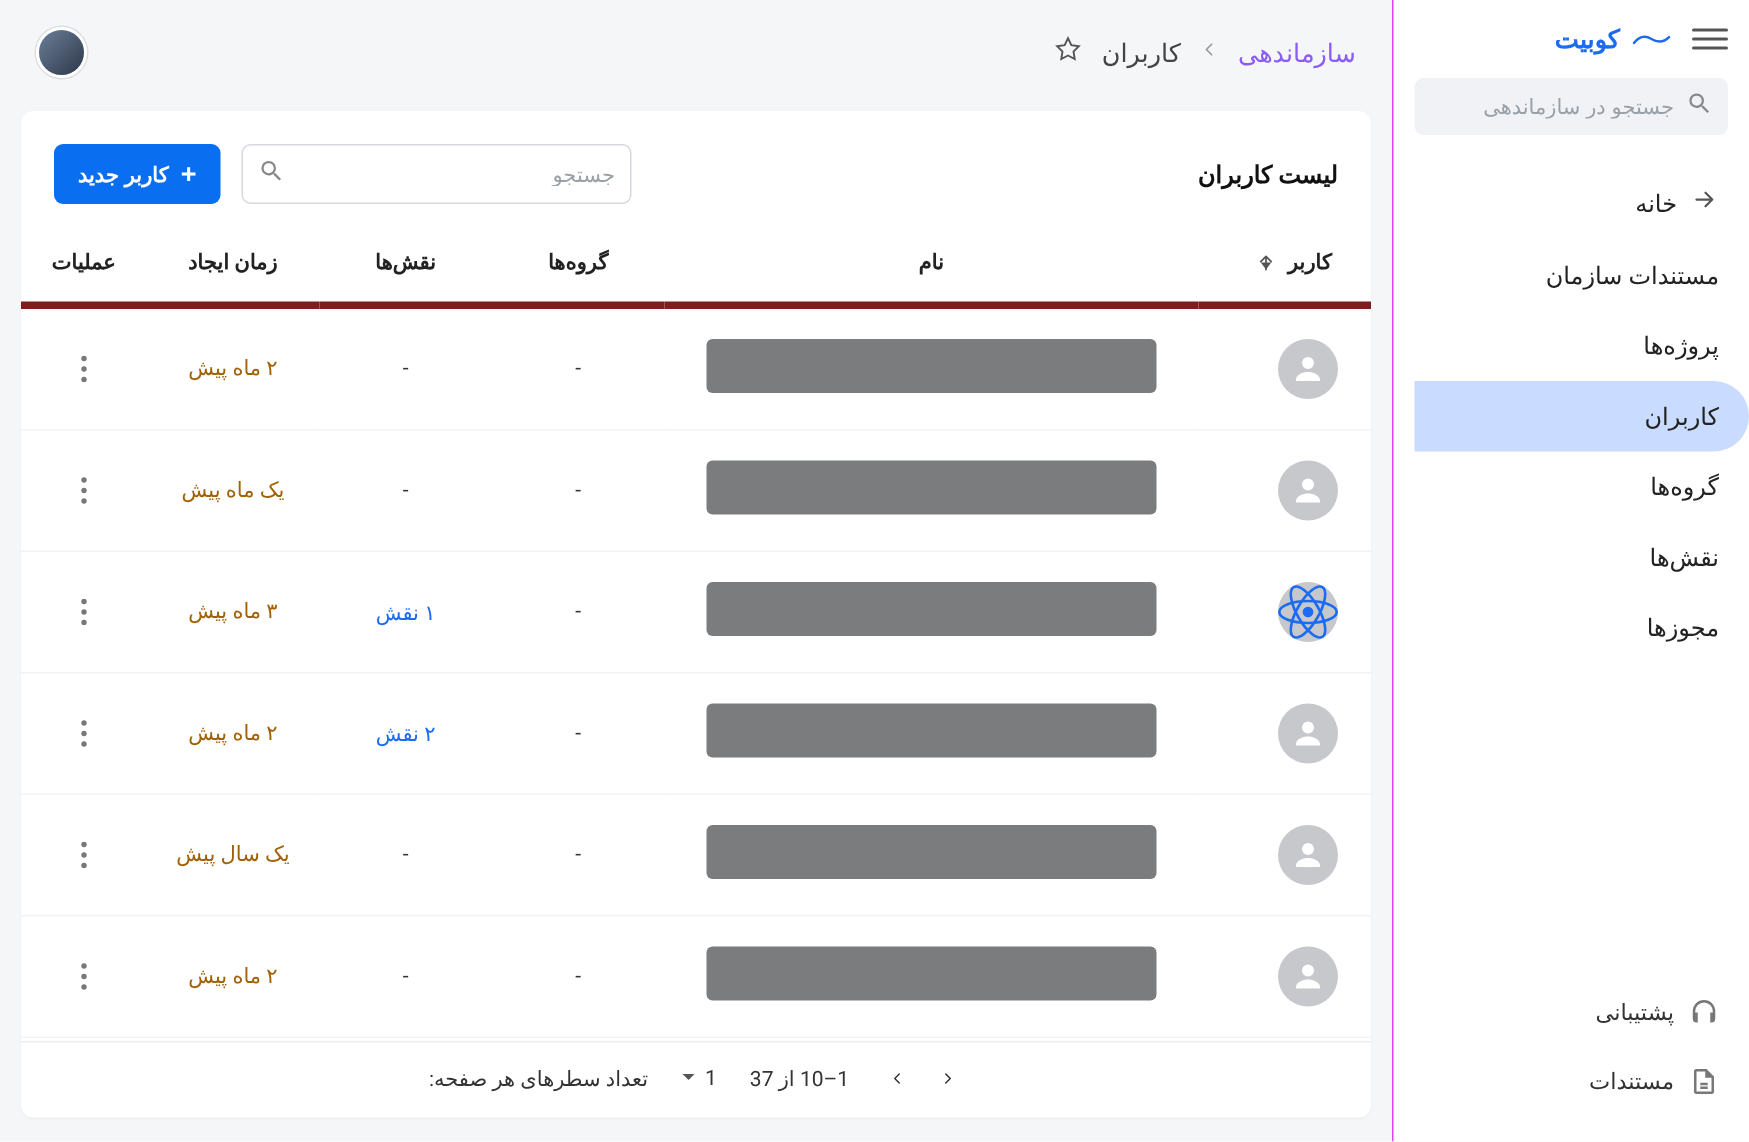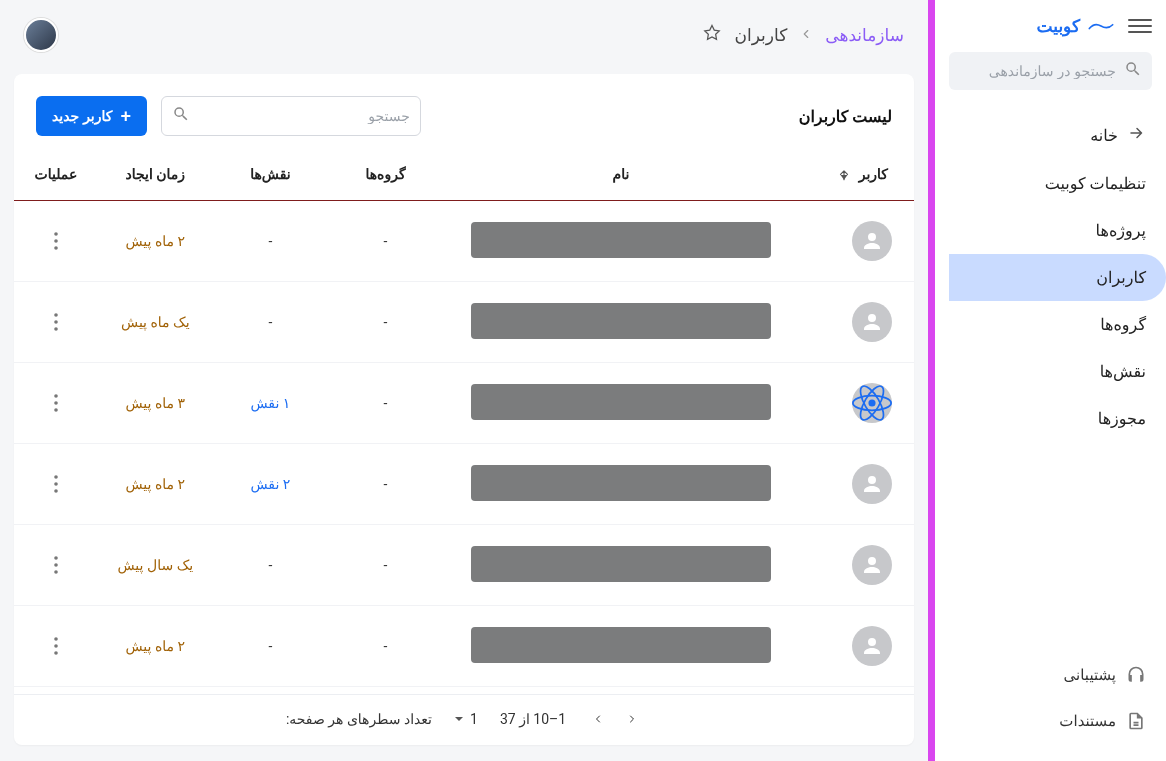--- a/index.html
+++ b/index.html
@@ -13,21 +13,21 @@
   direction: rtl;
 }
 .app { display: flex; height: 100%; }
 
 
 .sidebar {
   width: 238px;
   background: #fff;
   display: flex;
   flex-direction: column;
-  border-left: 7px solid #d946ef;
+  border-left: 1px solid #d946ef;
   padding-top: 14px;
 }
 .sidebar-header {
   display: flex;
   align-items: center;
   gap: 14px;
   padding: 0 14px 14px 14px;
 }
 .hamburger {
   width: 24px; height: 24px;
@@ -145,21 +145,21 @@
 .tblwrap{ flex:1; overflow:hidden; }
 table {
   width:100%;
   border-collapse:collapse;
   font-size:14px;
 }
 thead th {
   text-align:center;
   font-weight:600; color:#222;
   padding: 12px 10px 18px 10px;
-  border-bottom:1px solid #7f1d1d;
+  border-bottom:5px solid #7f1d1d;
 }
 th.user-col{ text-align:right; padding-right:26px;}
 th .sort-arrow svg{width:14px;height:14px;fill:#555;vertical-align:middle;margin-right:4px;}
 tbody td {
   padding: 20px 10px;
   border-bottom:1px solid #f1f2f5;
   text-align:center;
   vertical-align:middle;
 }
 td.user-cell{ text-align:right; padding-right:22px;}
@@ -231,21 +231,21 @@
     <nav class="nav">
       <div class="nav-item home">
         <span class="home-arrow">
           <svg viewBox="0 0 24 24">
               <path d="M4 12h14M12 6l6 6-6 6" stroke="#555" stroke-width="2" fill="none" stroke-linecap="round" stroke-linejoin="round"></path>
             </svg>
         </span>
         <span>خانه</span>
       </div>
       <div class="nav-item">
-        <span>تنظیمات کوبیت</span>
+        <span>مستندات سازمان</span>
       </div>
       <div class="nav-item">
         <span>پروژه‌ها</span>
       </div>
       <div class="nav-item active">
         <span>کاربران</span>
       </div>
       <div class="nav-item">
         <span>گروه‌ها</span>
       </div>

